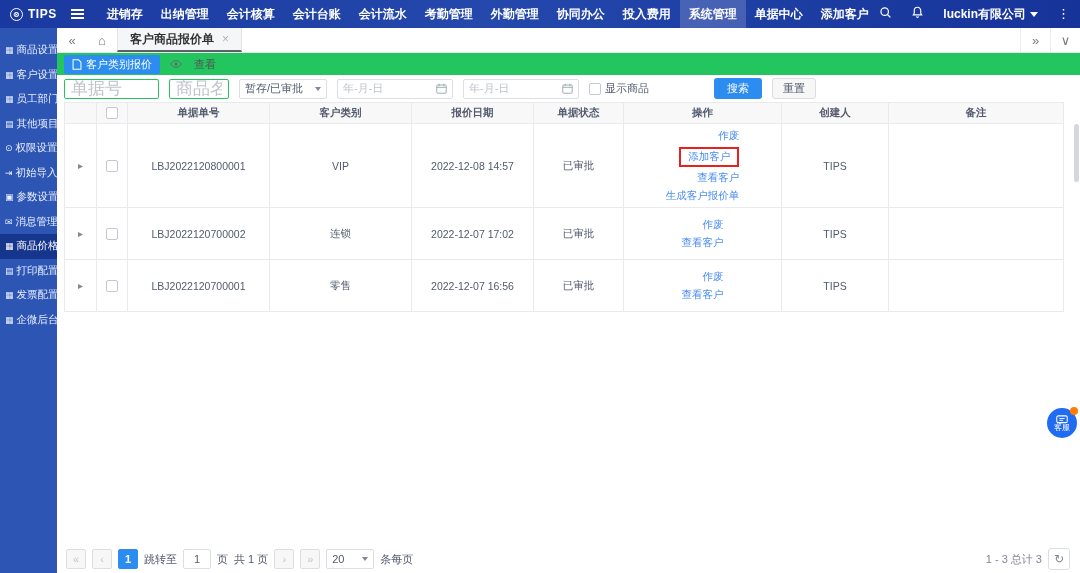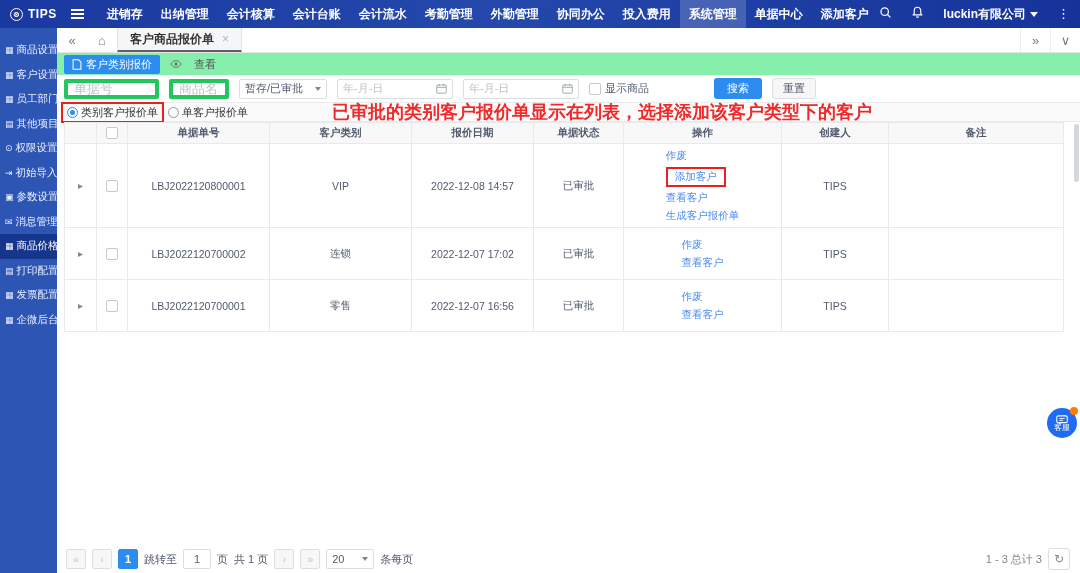--- a/index.html
+++ b/index.html
@@ -35,28 +35,28 @@
   
   .tabbar { height:25px; display:flex; align-items:stretch; border-bottom:1px solid #e5e5e5; font-size:12px; color:#666; flex:none; }
   .tb-ico { width:30px; display:flex; align-items:center; justify-content:center; cursor:pointer; color:#7a7a7a; font-size:13px; }
   .tab { display:flex; align-items:center; gap:8px; padding:0 12px; background:#f5f6f7; border-left:1px solid #e3e3e3;
     border-right:1px solid #e3e3e3; border-bottom:2px solid #5d6066; font-weight:bold; color:#333; cursor:pointer; }
   .tab .close { color:#b5b5b5; font-weight:normal; cursor:pointer; }
   .tabbar-right { margin-left:auto; display:flex; }
   .tabbar-right .tb-ico { border-left:1px solid #eee; }
 
   
-  .toolbar { height:22px; background:#86efac; display:flex; align-items:center; padding:0 7px; gap:10px; flex:none; }
+  .toolbar { height:22px; background:#22c55e; display:flex; align-items:center; padding:0 7px; gap:10px; flex:none; }
   .btn-primary-sm { background:#2d8cf0; color:#fff; font-size:11px; border:none; border-radius:2px;
     padding:2px 8px; display:flex; align-items:center; gap:4px; cursor:pointer; }
   .btn-view { background:transparent; border:none; color:#555; font-size:11px; display:flex; align-items:center; gap:12px; cursor:pointer; }
 
   
   .filters { height:27px; display:flex; align-items:center; padding-left:7px; gap:10px; font-size:11px; color:#515a6e; flex:none; }
-  .f-input { height:20px; border:4px solid #22c55e; border-radius:2px; padding:0 6px; font-size:13px; color:#515a6e;
+  .f-input { height:20px; border:1px solid #22c55e; border-radius:2px; padding:0 6px; font-size:17px; color:#515a6e;
     font-family:inherit; }
   .f-input::placeholder { color:#bfc3cc; }
   .w95{width:95px;} .w80{width:60px;}
   .f-select, .f-date { height:20px; border:1px solid #dcdee2; border-radius:2px; padding:0 5px; display:flex;
     align-items:center; justify-content:space-between; color:#515a6e; cursor:pointer; }
   .f-select{ width:88px; } .f-date{ width:116px; color:#bfc3cc; }
   .sel-caret { width:0; height:0; border-left:3.5px solid transparent; border-right:3.5px solid transparent; border-top:4.5px solid #808695; }
   .cbx { width:12px; height:12px; border:1px solid #c5c8ce; border-radius:2px; background:#fff; cursor:pointer; flex:none; }
   .cbx-wrap { display:flex; align-items:center; gap:4px; cursor:pointer; }
   .btn-search { background:#2d8cf0; color:#fff; border:none; border-radius:3px; font-size:11px; padding:3px 13px; margin-left:55px; cursor:pointer; }
@@ -76,21 +76,21 @@
   .table { margin-left:7px; width:1000px; font-size:10.5px; color:#515a6e; flex:none; }
   .tr { display:flex; border-bottom:1px solid #e8eaec; }
   .th-row { background:#f8f8f9; height:22px; font-weight:bold; color:#515a6e; border-top:1px solid #e8eaec; }
   .td { border-right:1px solid #e8eaec; display:flex; align-items:center; justify-content:center; text-align:center; padding:2px; }
   .td:first-child { border-left:1px solid #e8eaec; }
   .c0{width:33px;flex:none;} .c1{width:31px;flex:none;} .c2{width:142px;flex:none;} .c3{width:142px;flex:none;}
   .c4{width:122px;flex:none;} .c5{width:90px;flex:none;} .c6{width:158px;flex:none;} .c7{width:107px;flex:none;}
   .c8{flex:1;}
   .row-tall { height:84px; } .row-med { height:52px; }
   .expand-arrow { color:#808695; font-size:10px; cursor:pointer; }
-  .actions { display:flex; flex-direction:column; align-items:flex-start; gap:4px; }
+  .actions { display:flex; flex-direction:column; align-items:flex-end; gap:4px; }
   .link { color:#4a8cf0; cursor:pointer; text-decoration:none; }
   .link.red-box { padding:1px 7px; }
   .spacer { flex:1; }
 
   
   .pagination { height:28px; display:flex; align-items:center; gap:6px; padding:0 10px 0 9px; font-size:11px; color:#515a6e; flex:none; }
   .pg-btn { min-width:20px; height:20px; border:1px solid #dcdee2; background:#f7f7f7; color:#c0c4cc; display:flex;
     align-items:center; justify-content:center; border-radius:2px; cursor:pointer; padding:0 3px; }
   .pg-cur { background:#2d8cf0; border-color:#2d8cf0; color:#fff; font-weight:bold; }
   .pg-jump { width:28px; height:20px; border:1px solid #dcdee2; border-radius:2px; text-align:center; font-size:11px; color:#515a6e; }
@@ -268,33 +268,20 @@
             </svg>
         </div>
         <label class="cbx-wrap">
           <span class="cbx"></span>
           <span>显示商品</span>
         </label>
         <button class="btn-search">搜索</button>
         <button class="btn-reset">重置</button>
       </div>
 
-      <div class="radiorow">
-        <span class="radio-opt red-box">
-          <span class="radio">
-              <span class="dot"></span>
-            </span>
-          <span>类别客户报价单</span>
-        </span>
-        <span class="radio-opt">
-          <span class="radio off"></span>
-          <span>单客户报价单</span>
-        </span>
-        <span class="annotation">已审批的类别客户报价单显示在列表，选择添加该客户类型下的客户</span>
-      </div>
 
       <div class="table">
         <div class="tr th-row">
           <div class="td c0"></div>
           <div class="td c1">
               <span class="cbx"></span>
             </div>
           <div class="td c2">单据单号</div>
           <div class="td c3">客户类别</div>
           <div class="td c4">报价日期</div>

